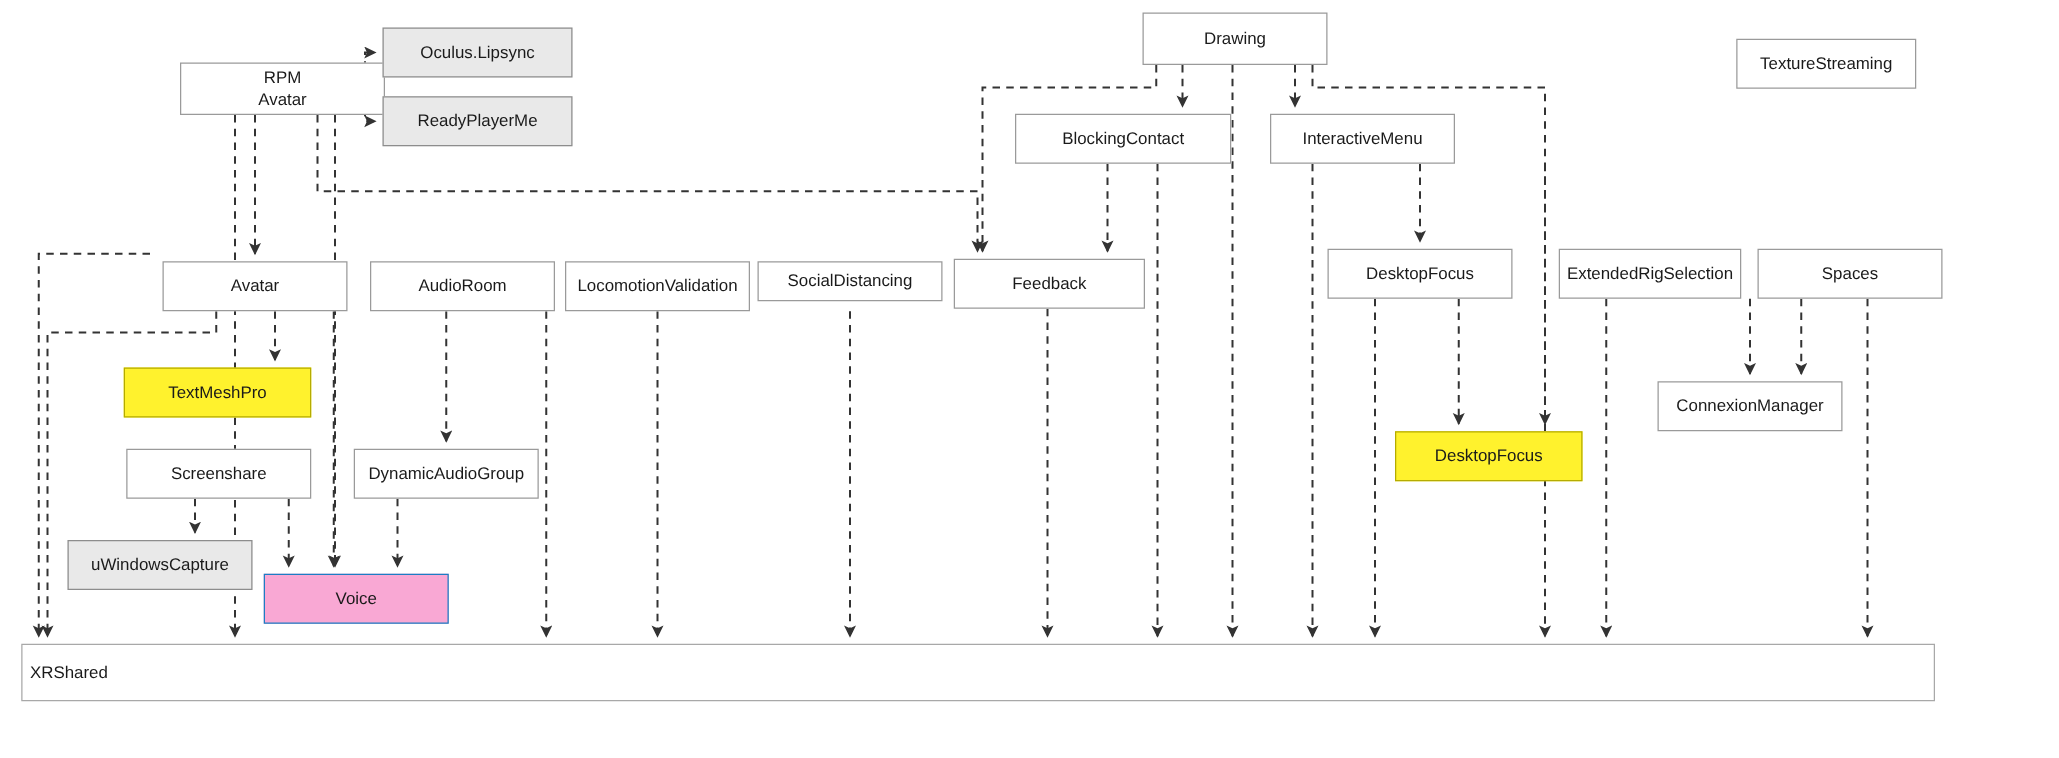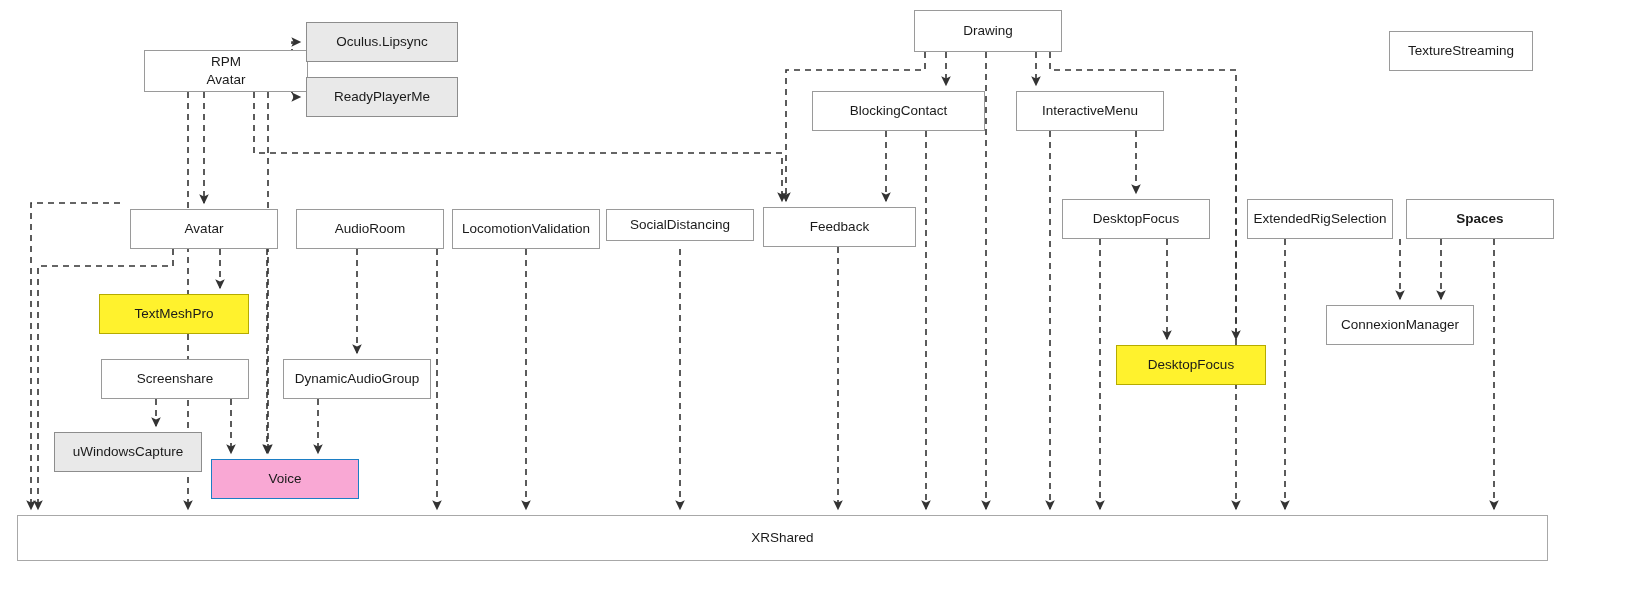--- a/index.html
+++ b/index.html
@@ -5,21 +5,21 @@
   html,body{margin:0;padding:0;background:#ffffff;}
   body{font-family:"Liberation Sans","DejaVu Sans",sans-serif;}
   #stage{position:relative;width:1647px;height:606px;background:#fff;overflow:hidden;}
   #wires{position:absolute;left:0;top:0;width:1647px;height:606px;pointer-events:none;}
   .node{position:absolute;box-sizing:border-box;display:flex;align-items:center;
         justify-content:center;text-align:center;font-size:13.5px;color:#1a1a1a;
         line-height:1.35;border:1px solid #9a9a9a;background:#ffffff;}
   .node.gray{background:#e9e9e9;border-color:#8d8d8d;}
   .node.yellow{background:#fff22d;border-color:#b5ab00;}
   .node.blue{background:#f9a8d4;border-color:#1c7ec4;}
-  .node.bar{border-color:#a8a8a8;justify-content:center;}
+  .node.bar{border-color:#a8a8a8;justify-content:flex-start;}
   .node .lbl{display:block;white-space:pre-line;padding:0 6px;}
 </style>
 </head>
 <body>
 
 <div id="stage">
 
   <svg id="wires" viewBox="0 0 1647 606" xmlns="http://www.w3.org/2000/svg">
     <defs>
       <marker id="ah" markerWidth="9" markerHeight="9" refX="5.4" refY="3" orient="auto" markerUnits="strokeWidth">
@@ -101,21 +101,21 @@
       </div>
       <div class="node" style="left: 763px; top: 207px; width: 153px; height: 40px;">
         <span class="lbl">Feedback</span>
       </div>
       <div class="node" style="left: 1062px; top: 199px; width: 148px; height: 40px;">
         <span class="lbl">DesktopFocus</span>
       </div>
       <div class="node" style="left: 1247px; top: 199px; width: 146px; height: 40px;">
         <span class="lbl">ExtendedRigSelection</span>
       </div>
-      <div class="node" style="left: 1406px; top: 199px; width: 148px; height: 40px; font-weight: bold;">
+      <div class="node" style="left: 1406px; top: 199px; width: 148px; height: 40px;">
         <span class="lbl">Spaces</span>
       </div>
       <div class="node yellow" style="left: 99px; top: 294px; width: 150px; height: 40px;">
         <span class="lbl">TextMeshPro</span>
       </div>
       <div class="node" style="left: 1326px; top: 305px; width: 148px; height: 40px;">
         <span class="lbl">ConnexionManager</span>
       </div>
       <div class="node yellow" style="left: 1116px; top: 345px; width: 150px; height: 40px;">
         <span class="lbl">DesktopFocus</span>

